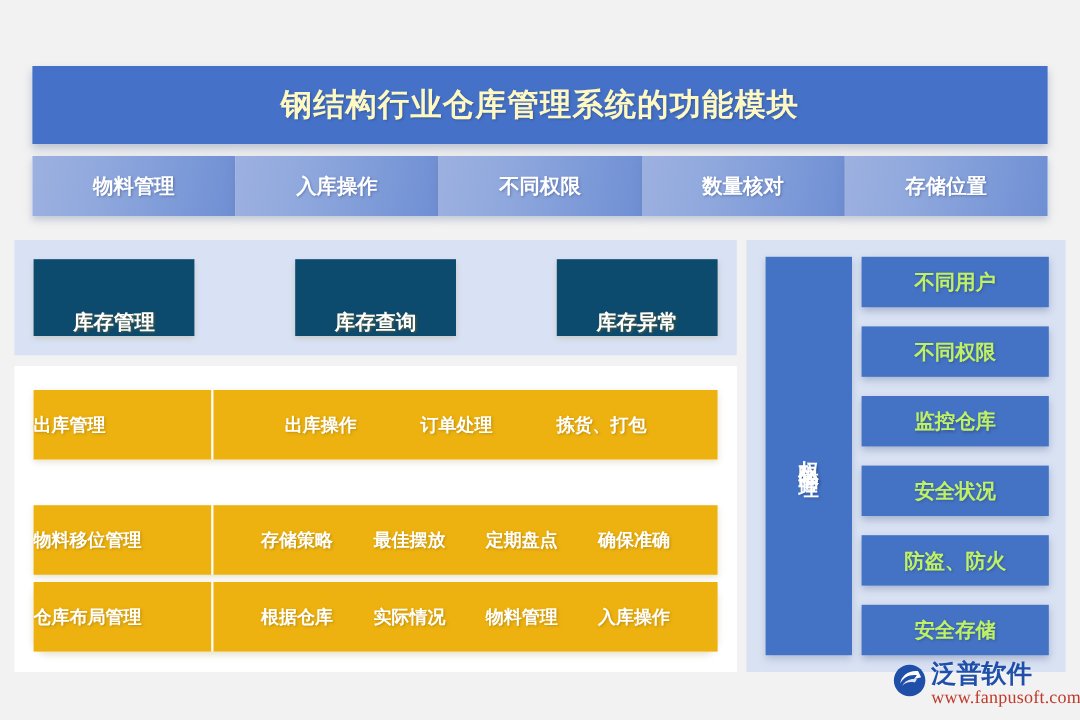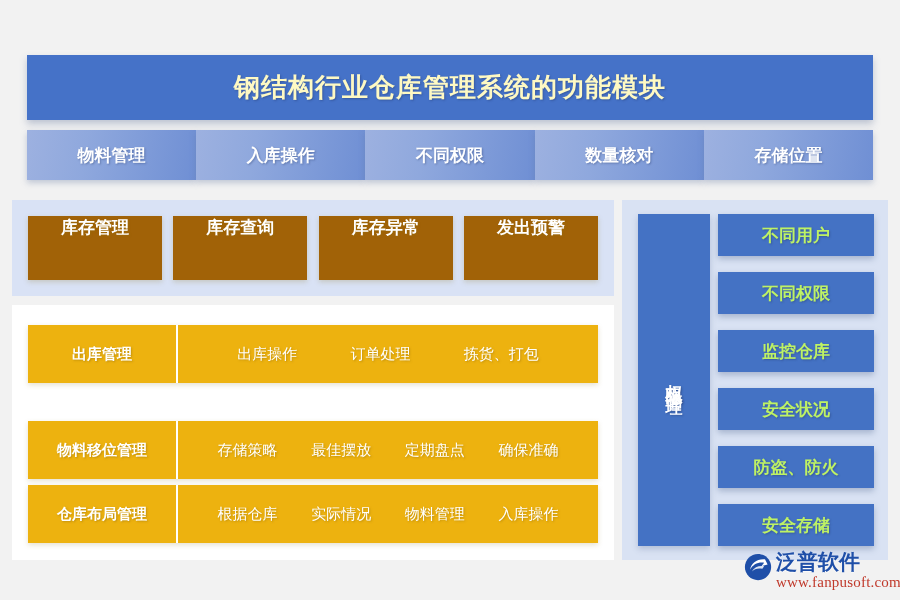--- a/index.html
+++ b/index.html
@@ -121,23 +121,23 @@
     left: 16px;
     top: 16px;
     width: 570px;
     height: 64px;
     display: flex;
     justify-content: space-between;
   }
   .inv-btn {
     width: 134px;
     height: 64px;
-    background: #a16207;
-    display: flex;
-    align-items: flex-start;
+    background: #0c4a6e;
+    display: flex;
+    align-items: flex-end;
     justify-content: center;
     box-shadow: 0 2px 5px rgba(140, 120, 40, 0.25);
   }
   .inv-btn span {
     color: #ffffff;
     font-size: 17px;
     font-weight: bold;
     text-shadow: 1px 1px 2px rgba(150, 110, 10, 0.5);
   }
 
@@ -154,29 +154,28 @@
   .main-row {
     position: absolute;
     left: 16px;
     width: 570px;
     height: 58px;
     display: flex;
     box-shadow: 0 2px 5px rgba(140, 120, 40, 0.22);
   }
   .main-row.r0 { top: 20px; }
   .main-row.r1 { top: 116px; }
-  .main-row.r2 { top: 180px; }
+  .main-row.r2 { top: 180px; border-radius: 13px; }
 
   .row-label {
     width: 150px;
     height: 58px;
     background: #edb20f;
     display: flex;
     align-items: center;
-    justify-content: center;
     border-right: 2px solid #ffffff;
     box-sizing: border-box;
     flex: none;
   }
   .row-label span {
     color: #ffffff;
     font-size: 15px;
     font-weight: bold;
     text-shadow: 1px 1px 2px rgba(150, 110, 10, 0.5);
     white-space: nowrap;
@@ -187,21 +186,21 @@
     background: #edb20f;
     display: flex;
     align-items: center;
     justify-content: space-evenly;
     padding: 0 6px;
     box-sizing: border-box;
   }
   .row-items span {
     color: #ffffff;
     font-size: 15px;
-    font-weight: normal;
+    font-weight: bold;
     text-shadow: 1px 1px 2px rgba(150, 110, 10, 0.5);
     white-space: nowrap;
   }
 
   
   .perm-panel {
     position: absolute;
     left: 622px;
     top: 200px;
     width: 266px;
@@ -335,23 +334,20 @@
   <div class="inv-panel">
     <div class="inv-row">
       <div class="inv-btn">
         <span>库存管理</span>
       </div>
       <div class="inv-btn">
         <span>库存查询</span>
       </div>
       <div class="inv-btn">
         <span>库存异常</span>
-      </div>
-      <div class="inv-btn">
-        <span>发出预警</span>
       </div>
     </div>
   </div>
 
   <div class="main-panel">
 
     <div class="main-row r0">
       <div class="row-label">
         <span>出库管理</span>
       </div>

